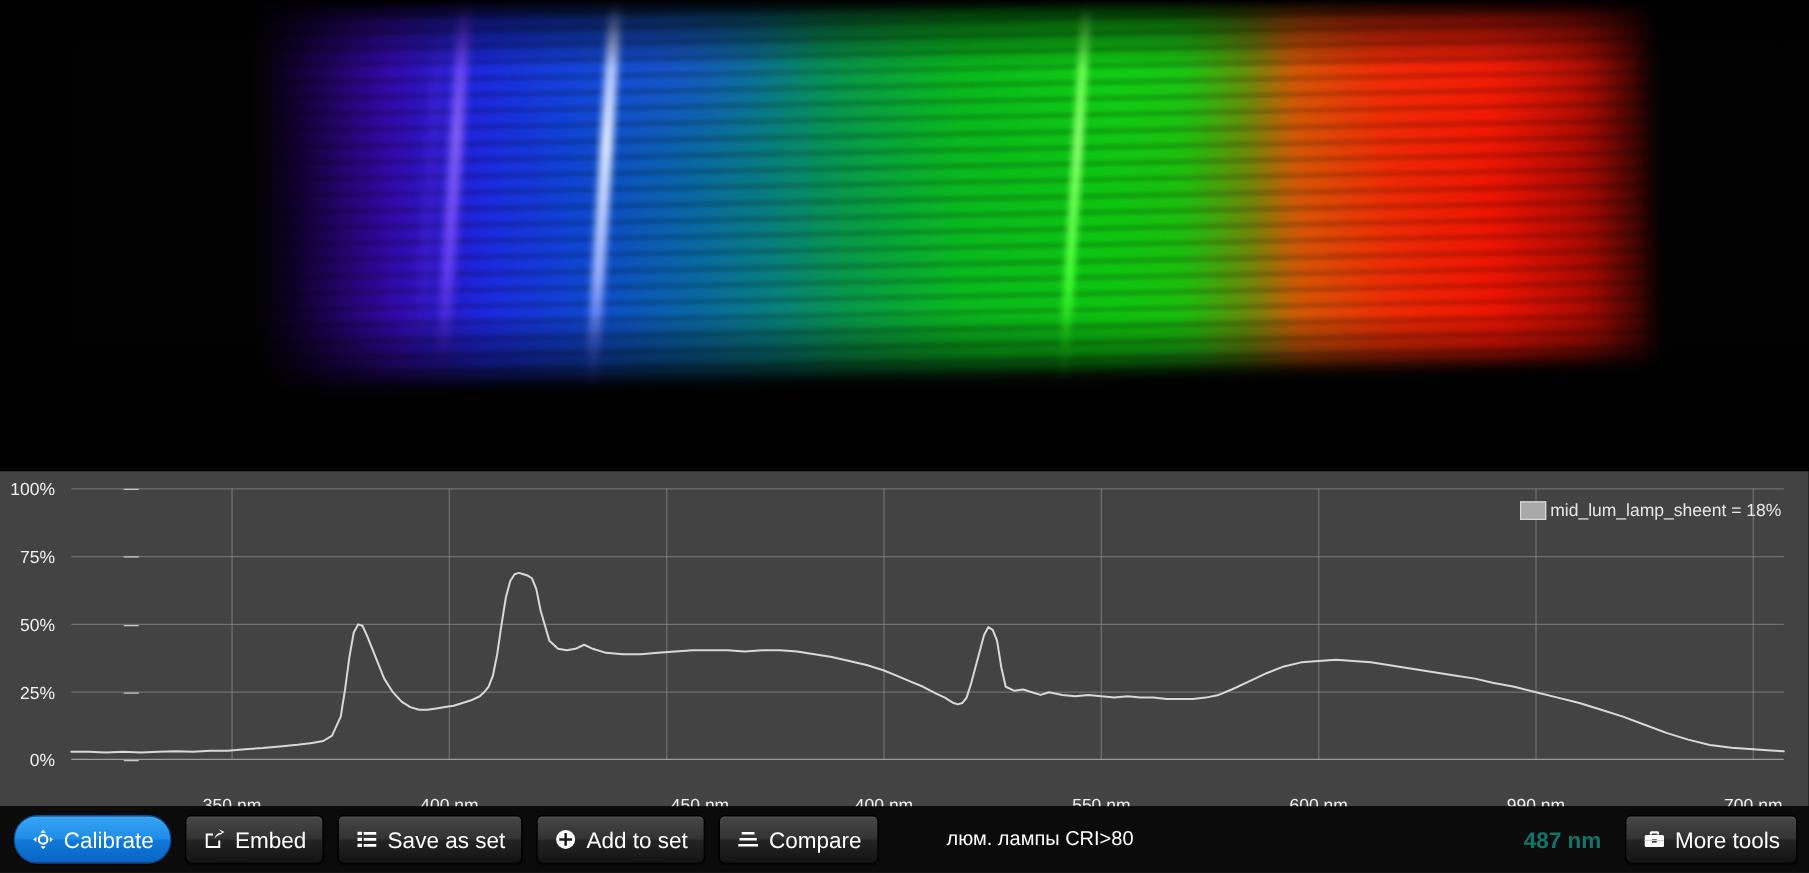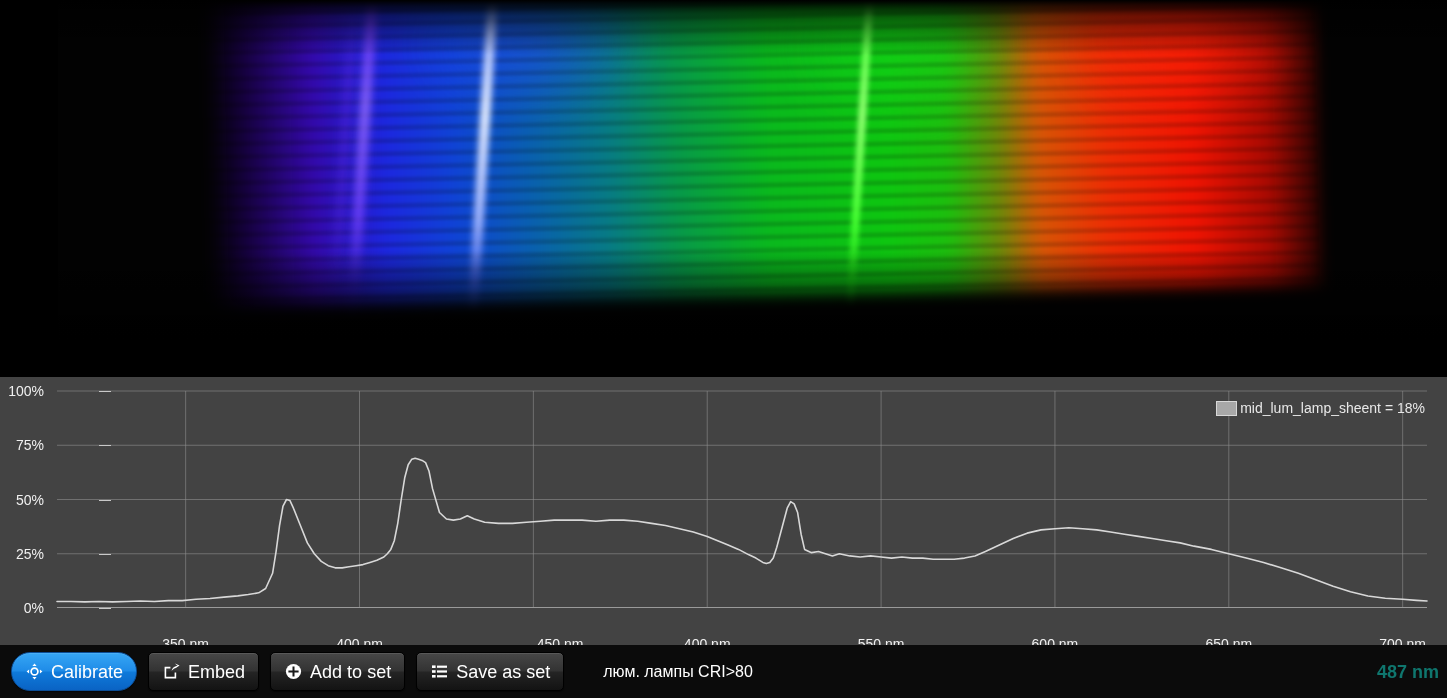--- a/index.html
+++ b/index.html
@@ -267,21 +267,21 @@
     border-color: #0a4d96;
     border-radius: 19px;
   }
   .btn .ico {
     display: inline-flex;
     align-items: center;
     justify-content: center;
     width: 19px; height: 19px;
   }
   #status-label {
-    margin-left: 39px;
+    margin-left: 54px;
     color: #ffffff;
     font-size: 16px;
     line-height: 16px;
     white-space: nowrap;
   }
   #wavelength-readout {
     margin-left: auto;
     margin-right: 8px;
     color: #0f766e;
     font-size: 18px;
@@ -340,21 +340,21 @@
           <div class="ytick" style="top: -7px;">100%</div>
           <div class="ytick-dash" style="top: 0px; right: 1370px;"></div>
         </div>
       <div id="xtick-group">
           <div class="xtick" style="left: 128.655px;">350 nm</div>
           <div class="xtick" style="left: 302.513px;">400 nm</div>
           <div class="xtick" style="left: 476.371px; text-align: right;">450 nm</div>
           <div class="xtick" style="left: 650.228px;">400 nm</div>
           <div class="xtick" style="left: 824.086px;">550 nm</div>
           <div class="xtick" style="left: 997.944px;">600 nm</div>
-          <div class="xtick" style="left: 1171.8px;">650 nm</div>
+          <div class="xtick" style="left: 1171.8px;">990 nm</div>
           <div class="xtick" style="left: 1345.66px;">700 nm</div>
         </div>
       <div class="axis-base"></div>
     </div>
 
     <div id="legend">
       <span id="legend-swatch" style="background: rgb(168, 168, 168);"></span>
       <span>mid_lum_lamp_sheent = 18%</span>
     </div>
   </div>
@@ -372,47 +372,68 @@
     </div>
 
     <div class="btn">
       <span class="ico">
         <svg width="17" height="17" viewBox="0 0 17 17">
           <path fill="none" stroke="#fff" stroke-width="1.6" d="M12.4 9.4 V14.6 H2.4 V4.6 H7.4"></path>
           <path fill="#fff" d="M8.6 7.8 C9.6 4.2 12 3.2 14.6 3.0 L11.9 0.4 L16.6 2.6 L11.9 5.6 L14.0 4.4 C11.8 4.9 10 6.0 8.6 7.8 Z"></path>
         </svg>
       </span>
       <span>Embed</span>
-    </div>
-
-    <div class="btn">
-      <span class="ico">
-        <svg width="17" height="17" viewBox="0 0 17 17">
-          <circle cx="8.5" cy="8.5" r="7.6" fill="#fff"></circle>
-          <path fill="#1a1a1a" d="M7.5 3.4 h2 v4.1 h4.1 v2 h-4.1 v4.1 h-2 v-4.1 h-4.1 v-2 h4.1 z"></path>
-        </svg>
-      </span>
-      <span>Add to set</span>
     </div>
 
     <div class="btn">
       <span class="ico">
         <svg width="17" height="17" viewBox="0 0 17 17">
           <rect x="1" y="2.4" width="3.6" height="2.6" fill="#fff"></rect>
           <rect x="1" y="7.2" width="3.6" height="2.6" fill="#fff"></rect>
           <rect x="1" y="12.0" width="3.6" height="2.6" fill="#fff"></rect>
           <rect x="6" y="2.6" width="10" height="2.2" fill="#fff"></rect>
           <rect x="6" y="7.4" width="10" height="2.2" fill="#fff"></rect>
           <rect x="6" y="12.2" width="10" height="2.2" fill="#fff"></rect>
         </svg>
       </span>
       <span>Save as set</span>
     </div>
 
+    <div class="btn">
+      <span class="ico">
+        <svg width="17" height="17" viewBox="0 0 17 17">
+          <circle cx="8.5" cy="8.5" r="7.6" fill="#fff"></circle>
+          <path fill="#1a1a1a" d="M7.5 3.4 h2 v4.1 h4.1 v2 h-4.1 v4.1 h-2 v-4.1 h-4.1 v-2 h4.1 z"></path>
+        </svg>
+      </span>
+      <span>Add to set</span>
+    </div>
+
+    <div class="btn">
+      <span class="ico">
+        <svg width="17" height="17" viewBox="0 0 17 17">
+          <rect x="3.4" y="2.6" width="10.2" height="2.0" fill="#fff"></rect>
+          <rect x="1.6" y="7.4" width="13.8" height="2.0" fill="#fff"></rect>
+          <rect x="0.6" y="12.2" width="15.8" height="2.0" fill="#fff"></rect>
+        </svg>
+      </span>
+      <span>Compare</span>
+    </div>
 
 
     <div id="status-label">люм. лампы CRI&gt;80</div>
 
     <div id="wavelength-readout">487 nm</div>
 
+    <div class="btn last">
+      <span class="ico">
+        <svg width="17" height="17" viewBox="0 0 17 17">
+          <path fill="#fff" d="M6.1 2.0 h4.8 a1.3 1.3 0 0 1 1.3 1.3 v1.3 h-1.7 v-0.9 h-4 v0.9 h-1.7 v-1.3 a1.3 1.3 0 0 1 1.3 -1.3 z"></path>
+          <rect x="0.8" y="5.0" width="15.4" height="9.6" rx="1.2" fill="#fff"></rect>
+          <rect x="6.6" y="8.4" width="3.8" height="2.7" fill="#2a2a2a"></rect>
+          <rect x="0.8" y="8.9" width="15.4" height="1.0" fill="#cfcfcf"></rect>
+        </svg>
+      </span>
+      <span>More tools</span>
+    </div>
 
   </div>
 </div>
 
 </body></html>

